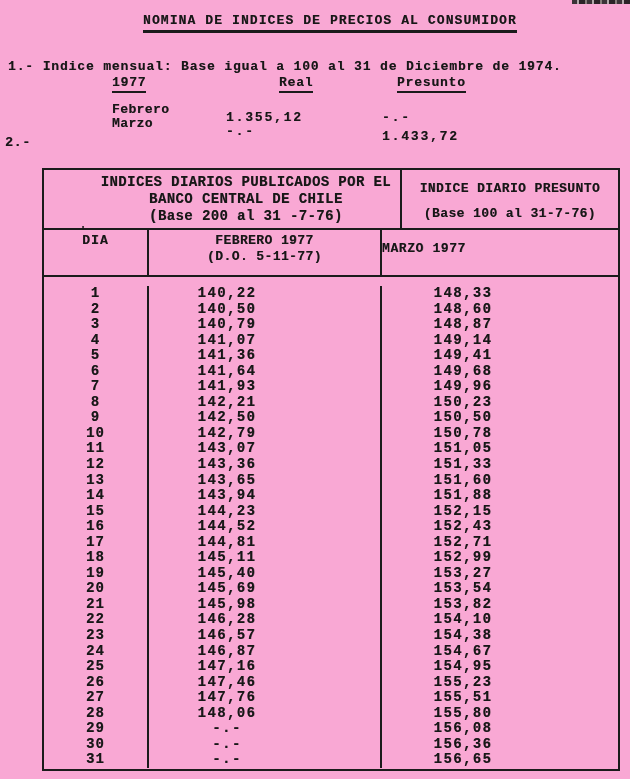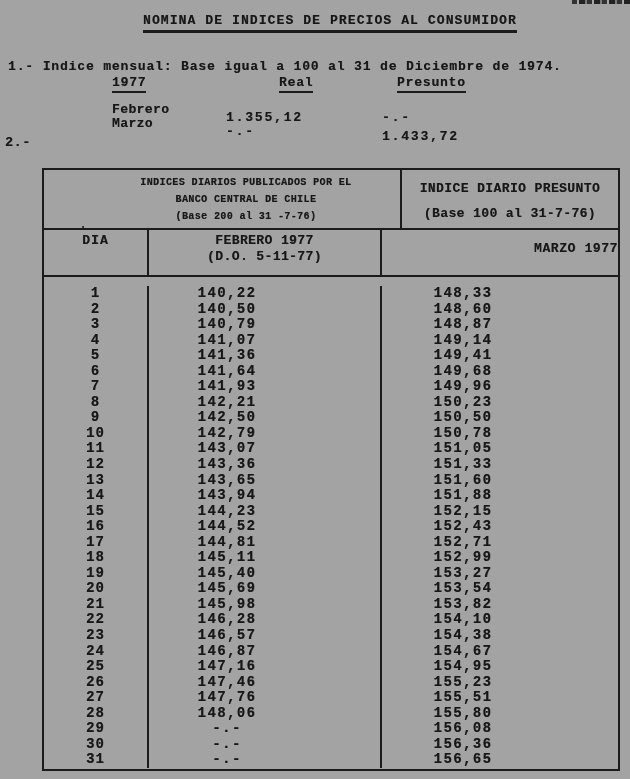--- a/index.html
+++ b/index.html
@@ -7,21 +7,21 @@
     width: 630px; height: 779px;
     background: #f6f6f3;
     font-family: "Liberation Mono", "DejaVu Sans Mono", monospace;
     font-weight: 700;
     color: #171717;
     overflow: hidden;
   }
   .page {
     position: relative;
     width: 630px; height: 779px;
-    background: #a3a3a3;
+    background: #f9a8d4;
     text-shadow: 0.3px 0.3px 0 rgba(25,25,25,.55);
   }
   
   .scan-artifact {
     position: absolute; top: 0; right: 0;
     width: 58px; height: 4px;
     background: repeating-linear-gradient(90deg,
       #262626 0 5px, #a9a9a6 5px 7px, #141414 7px 13px, #77776f 13px 15px);
     opacity: .9;
   }
@@ -66,21 +66,21 @@
     width: 578px; height: 603px;
     border: 2px solid #1b1b1b;
     box-sizing: border-box;
     display: flex; flex-direction: column;
     overflow: hidden;
     background: transparent;
   }
   .bt-h1 { display: flex; height: 58px; border-bottom: 2px solid #1b1b1b; flex: none; }
   .bt-h1 .cl {
     width: 336px; box-sizing: border-box;
-    text-align: center; font-size: 10px; letter-spacing: 0.4px;
+    text-align: center; font-size: 14px; letter-spacing: 0.4px;
     padding-top: 4px; line-height: 17px; margin-left: 48px;
   }
   .bt-h1 .cr {
     width: 238px; box-sizing: border-box;
     border-left: 2px solid #1b1b1b;
     text-align: center; font-size: 13px; letter-spacing: 0.4px;
     padding-top: 6px; line-height: 25px;
   }
   .bt-h2 { display: flex; height: 45px; border-bottom: 2px solid #1b1b1b; flex: none; }
   .bt-h2 .c-dia-h {
@@ -96,21 +96,21 @@
   }
   .bt-h2 .c-feb-h {
     width: 233px; box-sizing: border-box;
     border-left: 2px solid #1b1b1b;
     text-align: center; font-size: 13px; letter-spacing: 0.4px;
     padding-top: 3px; line-height: 16px;
   }
   .bt-h2 .c-mar-h {
     width: 238px; box-sizing: border-box;
     border-left: 2px solid #1b1b1b;
-    text-align: right; font-size: 13px; letter-spacing: 0.6px;
+    text-align: left; font-size: 13px; letter-spacing: 0.6px;
     padding-top: 11px;
   }
   .bt-data { flex: 1; display: flex; flex-direction: column; padding-top: 9px; box-sizing: border-box; }
   .drow { display: flex; height: 15.55px; line-height: 15.4px; font-size: 14px; flex: none; }
   .c-dia {
     width: 103px; box-sizing: border-box; text-align: center; letter-spacing: 1px;
   }
   .c-feb {
     width: 233px; box-sizing: border-box;
     border-left: 2px solid #1b1b1b;

